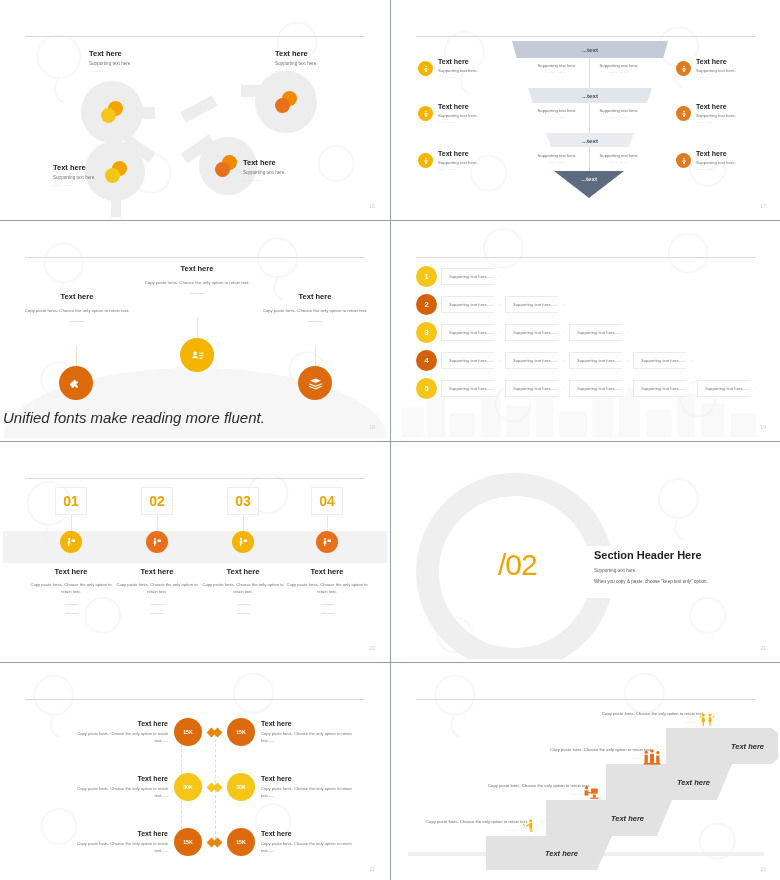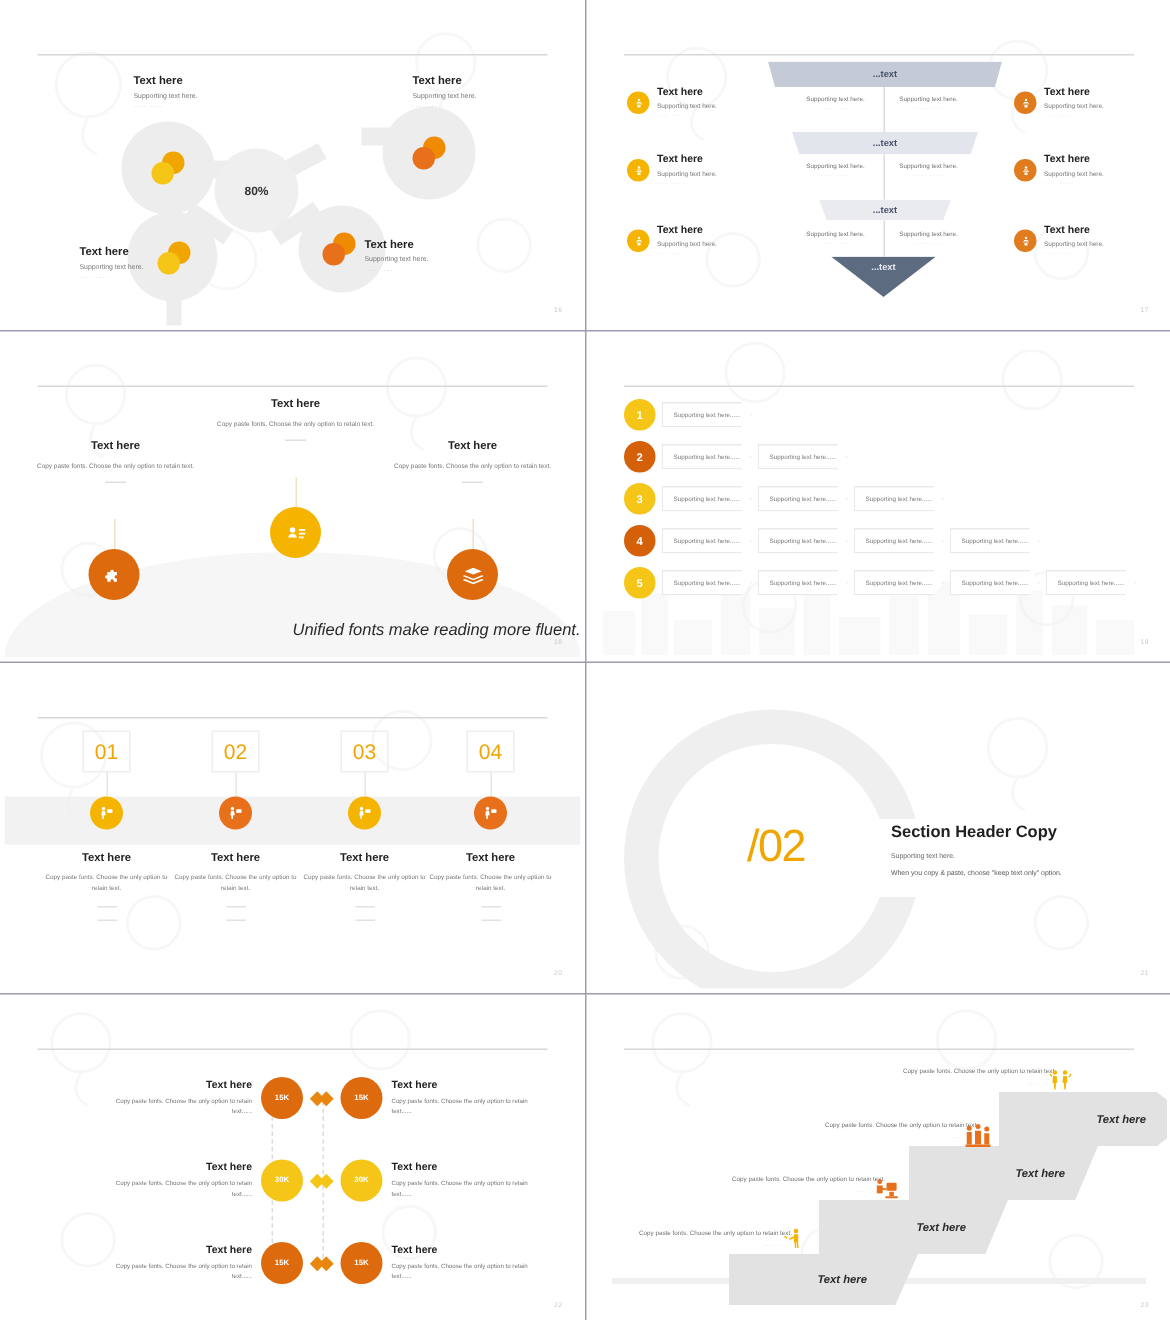--- a/index.html
+++ b/index.html
@@ -41,33 +41,33 @@
 
   
   .s3 .blob{position:absolute;left:0;right:0;bottom:0;height:70px;background:#f6f6f6;border-radius:50% 50% 0 0 / 100% 100% 0 0;}
   .s3 .col{position:absolute;width:120px;text-align:center;}
   .s3 .col .t{font-size:7.5px;font-weight:bold;color:#222;}
   .s3 .col .p{font-size:4.3px;color:#777;line-height:1.7;margin-top:6px;}
   .s3 .col .bar{width:14px;height:1px;background:#dfdfdf;margin:7px auto 0;}
   .s3 .vline{position:absolute;width:1px;background:#f0e2c2;}
   .s3 .circ{position:absolute;border-radius:50%;display:flex;align-items:center;justify-content:center;}
   .s3 .circ svg{width:17px;height:17px;}
-  .s3 .tag{position:absolute;left:0;right:0;bottom:12px;text-align:right;font-size:11px;font-style:italic;color:#2a2a2a;}
+  .s3 .tag{position:absolute;left:0;right:12px;bottom:12px;text-align:left;font-size:15px;font-style:italic;color:#2a2a2a;}
 
   
   .s4 .city{position:absolute;left:0;right:0;bottom:0;height:70px;opacity:.5;}
   .s4 .rw{position:absolute;display:flex;align-items:center;}
   .s4 .num{width:21px;height:21px;border-radius:50%;display:flex;align-items:center;justify-content:center;color:#fff;font-size:7.5px;font-weight:bold;flex:none;}
   .s4 .chev{position:relative;height:17px;background:#fff;border:1px solid #eaeaea;margin-left:4px;display:flex;align-items:center;padding-left:7px;font-size:4.2px;color:#7a7a7a;width:60px;box-sizing:border-box;
     clip-path:polygon(0 0, calc(100% - 7px) 0, 100% 50%, calc(100% - 7px) 100%, 0 100%);}
 
   
   .s5 .band{position:absolute;left:0;right:0;top:86px;height:32px;background:#f2f2f2;}
   .s5 .col{position:absolute;width:92px;text-align:center;}
-  .s5 .box{width:30px;height:26px;border:1px solid #eee;margin:0 auto;display:flex;align-items:center;justify-content:center;font-size:14px;color:#f0a500;font-weight:400;}
+  .s5 .box{width:30px;height:26px;border:1px solid #eee;margin:0 auto;display:flex;align-items:center;justify-content:center;font-size:14px;color:#f0a500;font-weight:700;}
   .s5 .vl{width:1px;height:16px;background:#e6e6e6;margin:0 auto;}
   .s5 .circ{width:22px;height:22px;border-radius:50%;margin:0 auto;display:flex;align-items:center;justify-content:center;}
   .s5 .circ svg{width:12px;height:12px;}
   .s5 .t{font-size:7.5px;font-weight:bold;color:#222;}
   .s5 .p{font-size:4.2px;color:#777;line-height:1.75;margin-top:5px;}
   .s5 .bar{width:13px;height:1px;background:#e2e2e2;margin:8px auto 0;}
 
   
   .s6 .cmark{position:absolute;left:22px;top:28px;width:152px;height:152px;border-radius:50%;border:23px solid #efefef;}
   .s6 .cmark:after{content:"";position:absolute;right:-26px;top:50px;width:50px;height:52px;background:#fff;}
@@ -117,21 +117,20 @@
       <div class="rule"></div>
 
       <div class="link" style="left:118px;top:104px;width:34px;height:12px;"></div>
       <div class="link" style="left:178px;top:100px;width:36px;height:12px;transform:rotate(-28deg);"></div>
       <div class="link" style="left:238px;top:82px;width:34px;height:12px;"></div>
       <div class="link" style="left:120px;top:140px;width:32px;height:12px;transform:rotate(34deg);"></div>
       <div class="link" style="left:178px;top:140px;width:34px;height:12px;transform:rotate(-34deg);"></div>
       <div class="link" style="left:108px;top:178px;width:10px;height:42px;"></div>
 
       <div class="node" style="left:78px;top:78px;width:62px;height:62px;"></div>
-      <div class="pct" style="left:140px;top:96px;width:56px;height:56px;">80%</div>
       <div class="node" style="left:252px;top:68px;width:62px;height:62px;"></div>
       <div class="node" style="left:82px;top:138px;width:60px;height:60px;"></div>
       <div class="node" style="left:196px;top:134px;width:58px;height:58px;"></div>
 
       <div class="coin" style="left:98px;top:98px;">
         <i class="b" style="background:#F0A500;"></i>
           <i class="f" style="background:#F5C518;"></i>
       </div>
       <div class="coin" style="left:272px;top:88px;">
         <i class="b" style="background:#F08A00;"></i>
@@ -516,21 +515,21 @@
             <g fill="none" stroke="#f0f0f0" stroke-width="2">
           <circle cx="290" cy="55" r="20"></circle>
               <path d="M290 75 q-9 16 5 23"></path>
           <circle cx="320" cy="175" r="18"></circle>
               <circle cx="60" cy="195" r="18"></circle>
         </g>
           </svg>
       </div>
       <div class="slash">/02</div>
       <div class="hd">
-        <div class="h">Section Header Copy</div>
+        <div class="h">Section Header Here</div>
         <div class="s1l">Supporting text here.</div>
         <div class="s2l">When you copy &amp; paste, choose "keep text only" option.</div>
       </div>
       <div class="pg">21</div>
     </div>
   </div>
 
   <div class="slide s7">
     <div class="slide-inner">
       <div class="wm">

